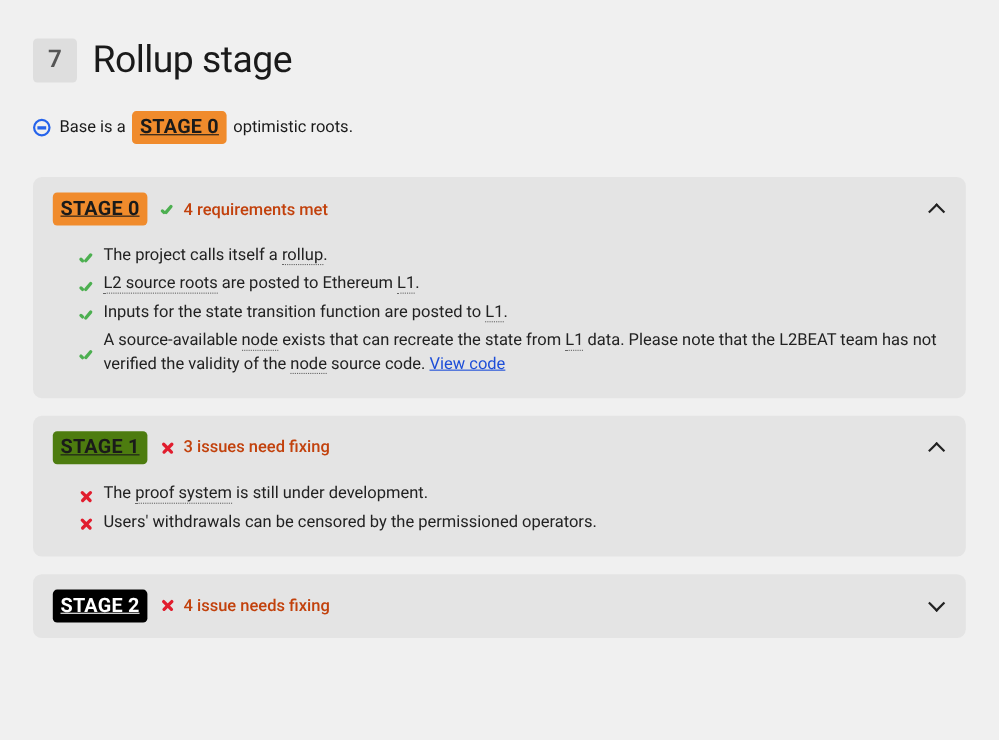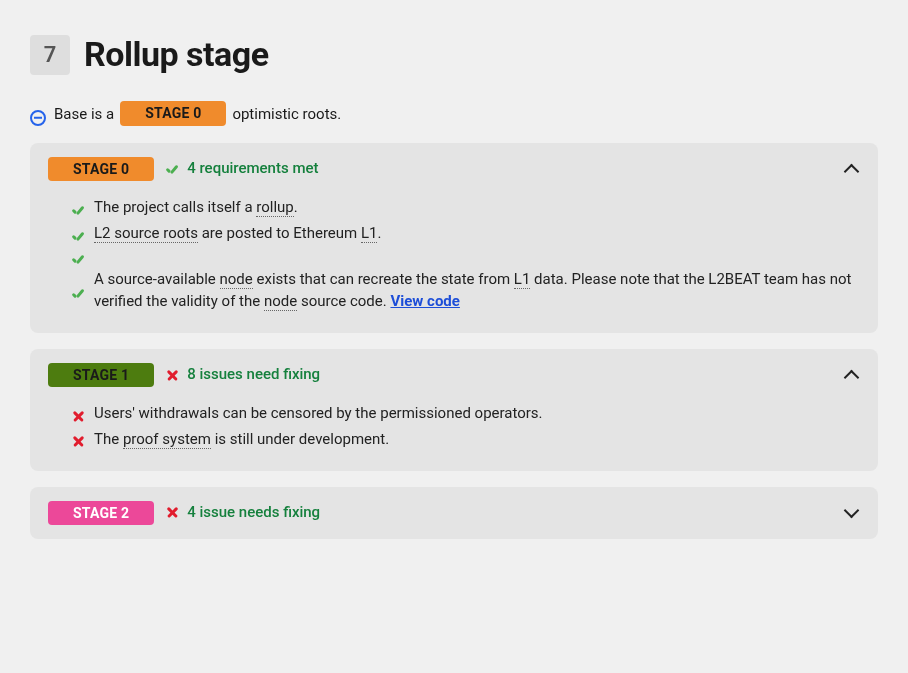--- a/index.html
+++ b/index.html
@@ -17,59 +17,60 @@
   .heading { display: flex; align-items: center; gap: 14px; margin-bottom: 22px; }
   .heading-num {
     background: #dedede;
     color: #555;
     font-weight: 600;
     font-size: 22px;
     width: 40px; height: 40px;
     display: inline-flex; align-items: center; justify-content: center;
     border-radius: 4px;
   }
-  .heading h1 { font-size: 34px; font-weight: 700; letter-spacing: -0.5px; }
+  .heading h1 { font-size: 34px; font-weight: 400; letter-spacing: -0.5px; }
 
   
-  .intro { display: flex; align-items: flex-end; flex-wrap: wrap; gap: 6px; margin-bottom: 17px; }
+  .intro { display: flex; align-items: center; flex-wrap: wrap; gap: 6px; margin-bottom: 30px; }
   .intro .circle-icon {
     width: 16px; height: 16px; border: 2.5px solid #2563eb; border-radius: 50%;
     position: relative; flex: 0 0 auto; margin-right: 2px;
   }
   .intro .circle-icon::after {
     content: ""; position: absolute; top: 50%; left: 2px; right: 2px;
     height: 2.5px; background: #2563eb; transform: translateY(-50%);
   }
 
   
   .badge {
     display: inline-block;
     font-weight: 700;
-    font-size: 14px;
-    padding: 2px 25px;
+    font-size: 18px;
+    padding: 2px 7px;
     border-radius: 4px;
     letter-spacing: 0.2px;
+    text-decoration: underline;
   }
   .badge.stage0 { background: #f08b2c; color: #1a1a1a; }
   .badge.stage1 { background: #4d7c0f; color: #1a1a1a; }
-  .badge.stage2 { background: #ec4899; color: #fff; }
+  .badge.stage2 { background: #000000; color: #fff; }
 
   
   .card {
     background: #e4e4e4;
     border-radius: 8px;
     margin-bottom: 16px;
     padding: 0;
   }
   .card-header {
     display: flex; align-items: center; gap: 12px;
     padding: 14px 18px;
     cursor: pointer;
   }
-  .card-status { display: inline-flex; align-items: center; gap: 8px; font-weight: 500; color: #15803d; }
+  .card-status { display: inline-flex; align-items: center; gap: 8px; font-weight: 500; color: #c2410c; }
   .card-header .spacer { flex: 1; }
   .card-body { padding: 0 18px 18px 42px; }
   .req-list { list-style: none; }
   .req-list li { display: flex; align-items: center; gap: 9px; padding: 2px 0; }
   .req-text { flex: 1; color: #222; }
 
   
   .check, .cross {
     width: 13px; height: 13px; flex: 0 0 auto; margin-top: 4px;
     display: inline-block; position: relative;
@@ -88,21 +89,21 @@
   .chevron::before {
     content: ""; position: absolute; width: 9px; height: 9px;
     border-right: 2.2px solid #222; border-bottom: 2.2px solid #222;
     left: 2px; top: 2px;
   }
   .chevron.up::before { transform: rotate(-135deg); top: 5px; }
   .chevron.down::before { transform: rotate(45deg); top: 0px; }
 
   
   .term { border-bottom: 1.5px dotted #666; cursor: help; }
-  .link { color: #1d4ed8; text-decoration: underline; cursor: pointer; font-weight: bold; }
+  .link { color: #1d4ed8; text-decoration: underline; cursor: pointer; }
 </style>
 </head>
 <body>
 
 <div class="container">
 
   <div class="heading">
     <span class="heading-num">7</span>
     <h1>Rollup stage</h1>
   </div>
@@ -130,47 +131,48 @@
             <li>
               <span class="check"></span>
               <span class="req-text">The project calls itself a <span class="term">rollup</span>.</span>
             </li>
             <li>
               <span class="check"></span>
               <span class="req-text"><span class="term">L2 source roots</span> are posted to Ethereum <span class="term">L1</span>.</span>
             </li>
             <li>
               <span class="check"></span>
+              <span class="req-text">Inputs for the state transition function are posted to <span class="term">L1</span>.</span>
             </li>
             <li>
               <span class="check"></span>
               <span class="req-text">A source-available <span class="term">node</span> exists that can recreate the state from <span class="term">L1</span> data. Please note that the L2BEAT team has not verified the validity of the <span class="term">node</span> source code. <a class="link">View code</a></span>
             </li>
           </ul>
         </div>
       </div>
       <div class="card">
         <div class="card-header">
           <span class="badge stage1">STAGE 1</span>
           <span class="card-status">
             <span class="cross header-cross"></span>
-            <span>8 issues need fixing</span>
+            <span>3 issues need fixing</span>
           </span>
           <span class="spacer"></span>
           <span class="chevron up"></span>
         </div>
         <div class="card-body">
           <ul class="req-list">
             <li>
               <span class="cross"></span>
-              <span class="req-text">Users' withdrawals can be censored by the permissioned operators.</span>
+              <span class="req-text">The <span class="term">proof system</span> is still under development.</span>
             </li>
             <li>
               <span class="cross"></span>
-              <span class="req-text">The <span class="term">proof system</span> is still under development.</span>
+              <span class="req-text">Users' withdrawals can be censored by the permissioned operators.</span>
             </li>
           </ul>
         </div>
       </div>
       <div class="card">
         <div class="card-header">
           <span class="badge stage2">STAGE 2</span>
           <span class="card-status">
             <span class="cross header-cross"></span>
             <span>4 issue needs fixing</span>

